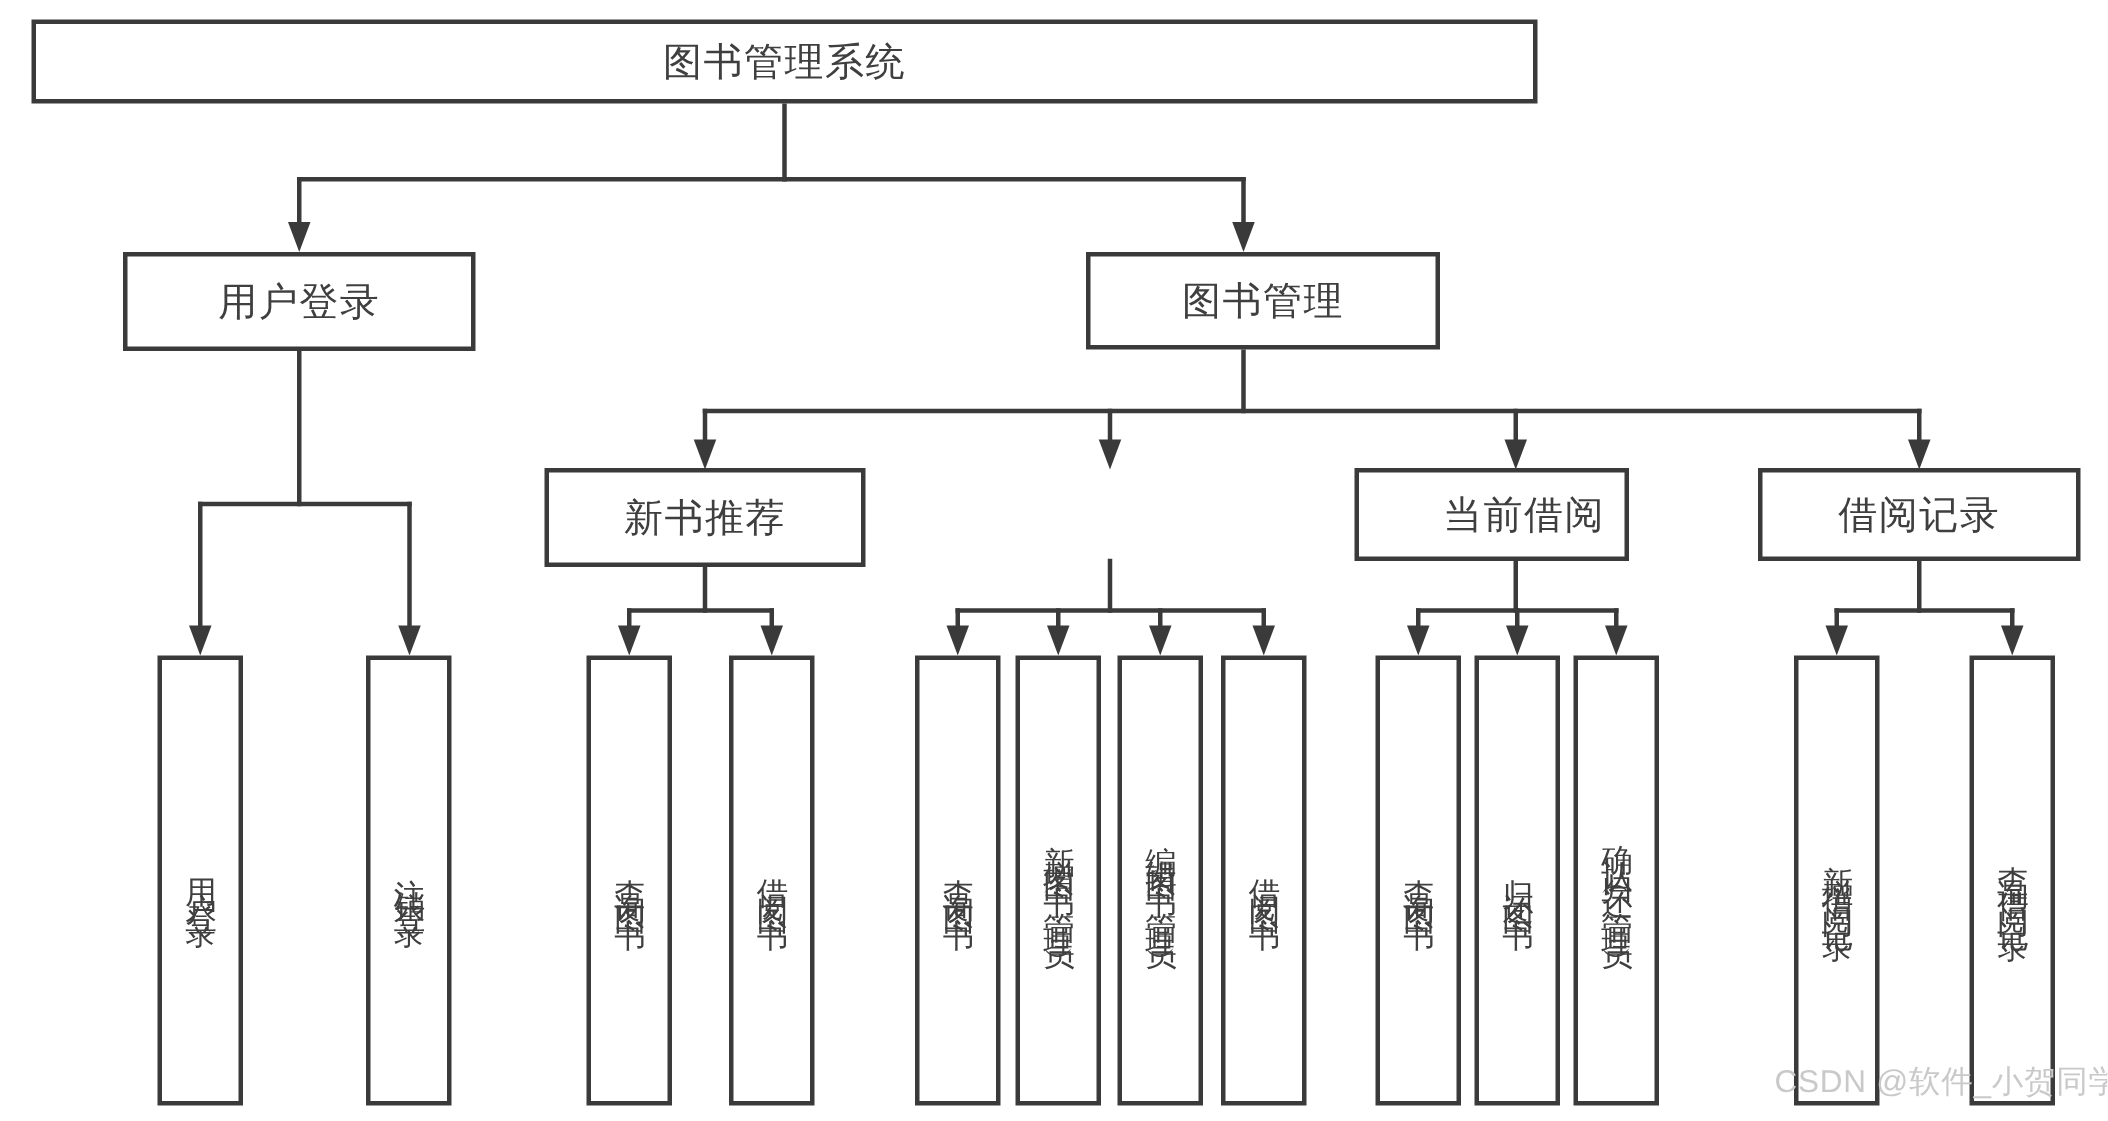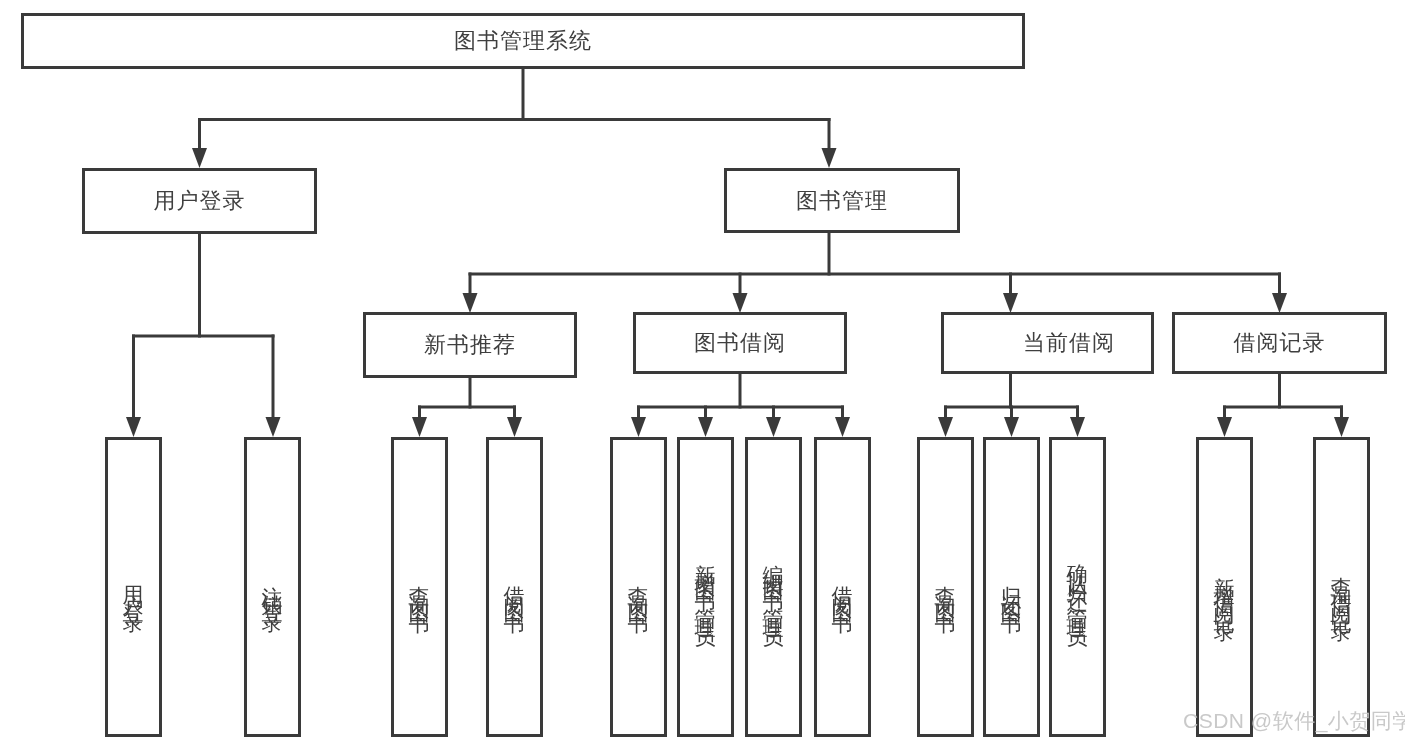--- a/index.html
+++ b/index.html
@@ -20,21 +20,21 @@
     position: absolute;
     box-sizing: border-box;
     background: #ffffff;
     border: 3px solid #3a3a3a;
     display: flex;
     align-items: center;
     justify-content: center;
     color: #3f3f3f;
   }
   .hbox {
-    font-size: 22px;
+    font-size: 26px;
     letter-spacing: 1px;
     white-space: nowrap;
   }
   .vbox {
     font-size: 21px;
     line-height: 1;
     writing-mode: vertical-rl;
     text-orientation: mixed;
     letter-spacing: 9px;
     padding: 6px 0;
@@ -123,22 +123,21 @@
       <polygon points="1334,417 1349,417 1341.5,437"></polygon>
     </g>
   </svg>
 
   <div class="box hbox" style="left:21px; top:13px; width:1004px; height:56px;">图书管理系统</div>
 
   <div class="box hbox" style="left:82px; top:168px; width:235px; height:66px;">用户登录</div>
   <div class="box hbox" style="left:711px; top:168px; width:236px; height:65px;margin-left:13px;">图书管理</div>
 
   <div class="box hbox" style="left:363px; top:312px; width:214px; height:66px;">新书推荐</div>
-  <div class="box hbox" style="left:633px; top:312px; width:214px; height:62px;">图书借阅</div>
-  <div class="box hbox" style="left:941px; top:312px; width:213px; height:62px;padding-left:43px;">当前借阅</div>
+  <div class="box hbox" style="left:903px; top:312px; width:183px; height:62px;padding-left:43px;">当前借阅</div>
   <div class="box hbox" style="left:1172px; top:312px; width:215px; height:62px;text-align:right;">借阅记录</div>
 
   <div class="box vbox" style="left:105px; top:437px; width:57px; height:300px;">用户登录</div>
   <div class="box vbox" style="left:244px; top:437px; width:57px; height:300px;">注销登录</div>
 
   <div class="box vbox" style="left:391px; top:437px; width:57px; height:300px;">查询图书</div>
   <div class="box vbox" style="left:486px; top:437px; width:57px; height:300px;">借阅图书</div>
 
   <div class="box vbox" style="left:610px; top:437px; width:57px; height:300px;">查询图书</div>
   <div class="box vbox" style="left:677px; top:437px; width:57px; height:300px;">新增图书（管理员）</div>

